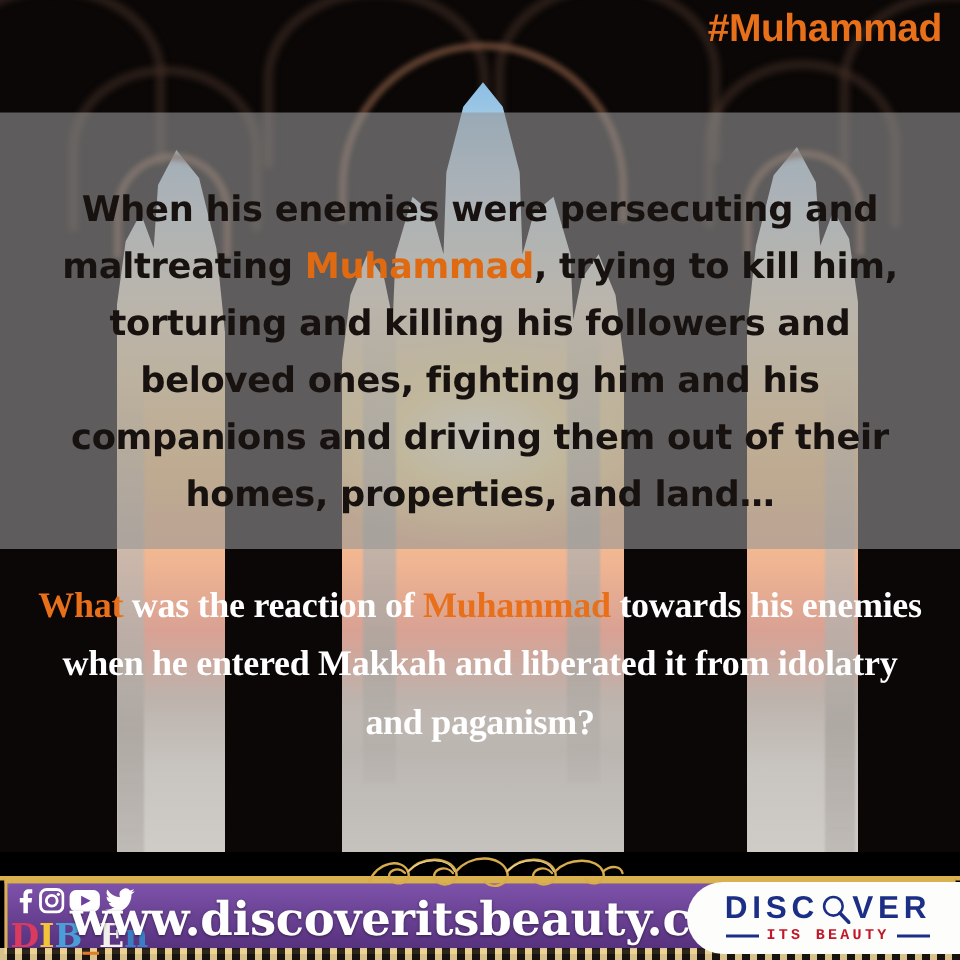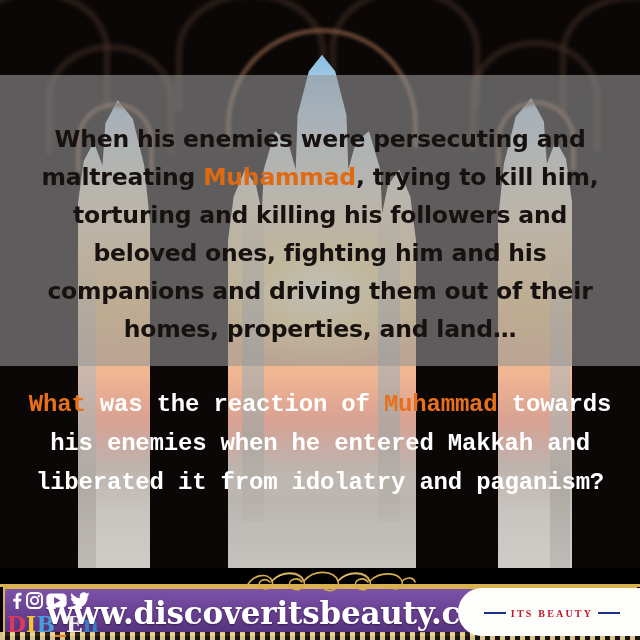--- a/index.html
+++ b/index.html
@@ -178,21 +178,21 @@
     margin-top: 32px;
   }
   .quote .hl { color: #e06a12; }
 
   
   .question {
     position: absolute;
     left: 0; top: 385px; width: 640px;
     z-index: 15;
     text-align: center;
-    font-family: Liberation Mono, monospace;
+    font-family: Liberation Serif, serif;
     font-size: 24px;
     font-weight: 700;
     line-height: 39px;
     color: #ffffff;
     letter-spacing: -0.2px;
     padding: 0 22px;
   }
   .question .hl { color: #e8701a; }
 
   
@@ -309,21 +309,21 @@
   .logo-sub {
     display: flex; align-items: center; gap: 5px;
     margin-top: 2px;
     padding-left: 6px;
   }
   .logo-sub .rule {
     display: inline-block; width: 22px; height: 2px;
     background: #1b2f86;
   }
   .logo-sub .txt {
-    font-family: Liberation Serif, serif;
+    font-family: Liberation Mono, monospace;
     font-size: 10px; font-weight: 700;
     letter-spacing: 2.2px;
     color: #c2162a;
   }
 </style>
 </head>
 <body>
 
 <div id="poster">
 
@@ -354,20 +354,21 @@
       <div class="pillar" style="left:52px; top:150px; width:20px; height:330px;"></div>
     </div>
 
     <div class="arch-rim" style="left:226px; top:28px; width:192px; height:120px; border-radius:96px 96px 0 0; border-bottom:0;"></div>
     <div class="arch-rim" style="left:76px; top:102px; width:78px; height:70px; border-radius:39px 39px 0 0; border-bottom:0;"></div>
     <div class="arch-rim" style="left:496px; top:100px; width:80px; height:70px; border-radius:40px 40px 0 0; border-bottom:0;"></div>
   </div>
 
   <div class="quote-band"></div>
 
+  <div class="hashtag">#Muhammad</div>
 
   <div class="quote">
     <span>When his enemies were persecuting and maltreating </span><span class="hl">Muhammad</span><span>, trying to kill him, torturing and  killing his followers and beloved ones, fighting him and his companions and driving them out of their homes, properties, and land…</span>
   </div>
 
   <div class="question">
     <span class="hl">What</span><span> was the reaction of </span><span class="hl"> Muhammad</span><span> towards his enemies when he entered Makkah and liberated it from idolatry and paganism?</span>
   </div>
 
   <div class="footer">
@@ -413,20 +414,30 @@
         </svg>
       </div>
       <div class="brand-dib">
         <span class="c1">D</span><span class="c2">I</span><span class="c3">B</span><span class="c4">_</span><span class="c5">E</span><span class="c6">n</span>
       </div>
     </div>
 
     <div class="site-url">www.discoveritsbeauty.com</div>
 
     <div class="logo-pill">
+      <div class="logo-main">
+        <span>DISC</span>
+        <span class="logo-o">
+          <svg width="20" height="20" viewBox="0 0 20 20">
+            <circle cx="8.6" cy="8.2" r="6.2" fill="none" stroke="#1b2f86" stroke-width="1.7"></circle>
+            <line x1="12.9" y1="12.7" x2="19" y2="19" stroke="#1b2f86" stroke-width="2.4" stroke-linecap="round"></line>
+          </svg>
+        </span>
+        <span>VER</span>
+      </div>
       <div class="logo-sub">
         <span class="rule"></span>
         <span class="txt">ITS BEAUTY</span>
         <span class="rule"></span>
       </div>
     </div>
 
     <div class="footer-dashes"></div>
   </div>
 

